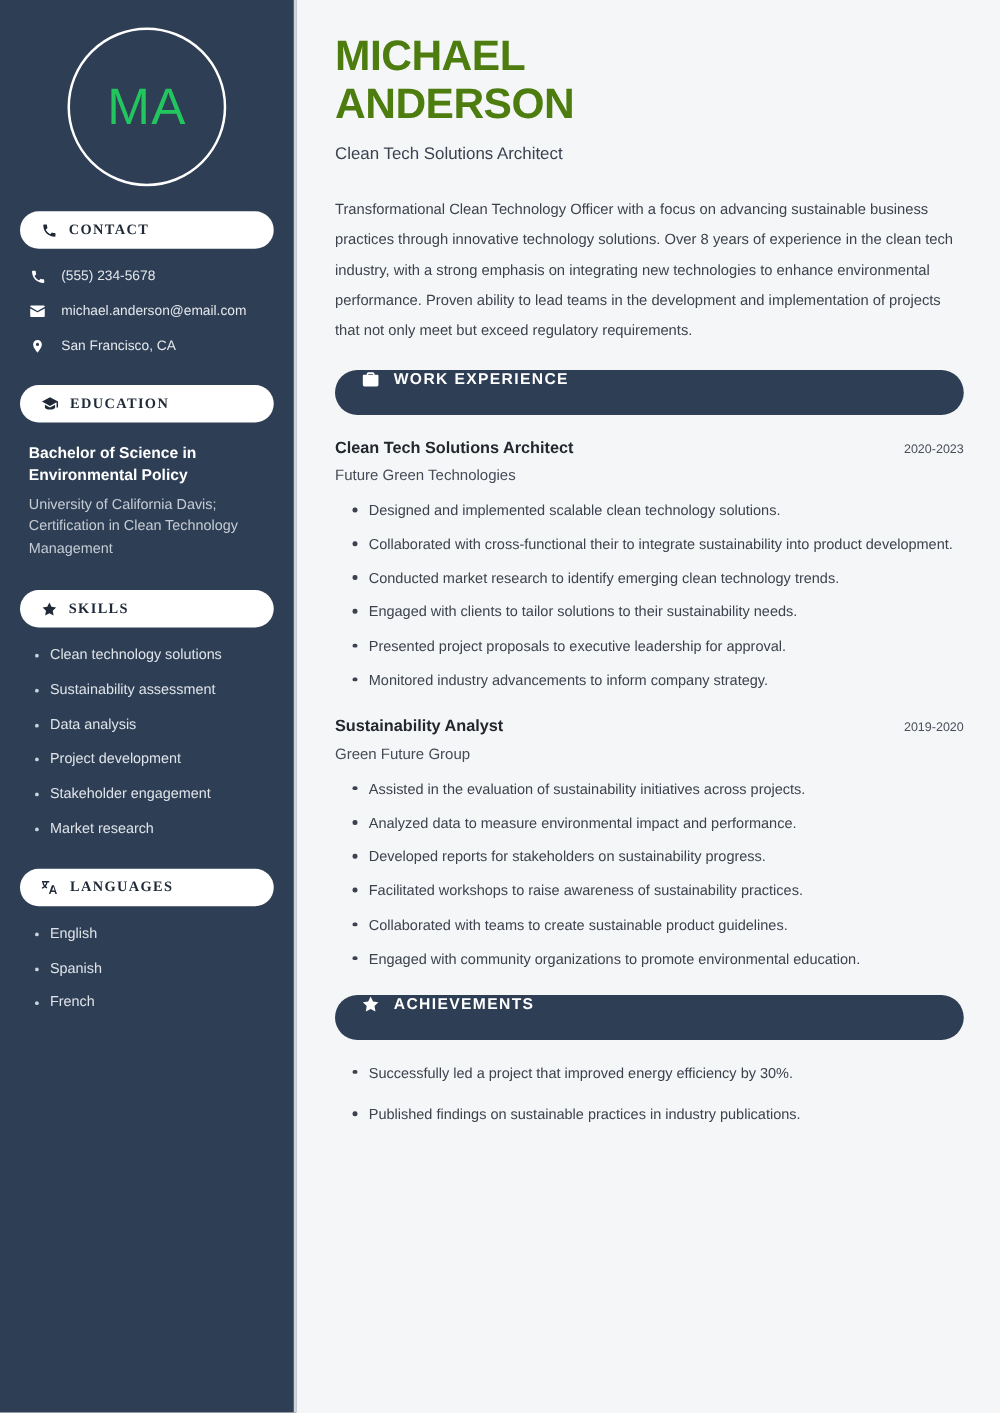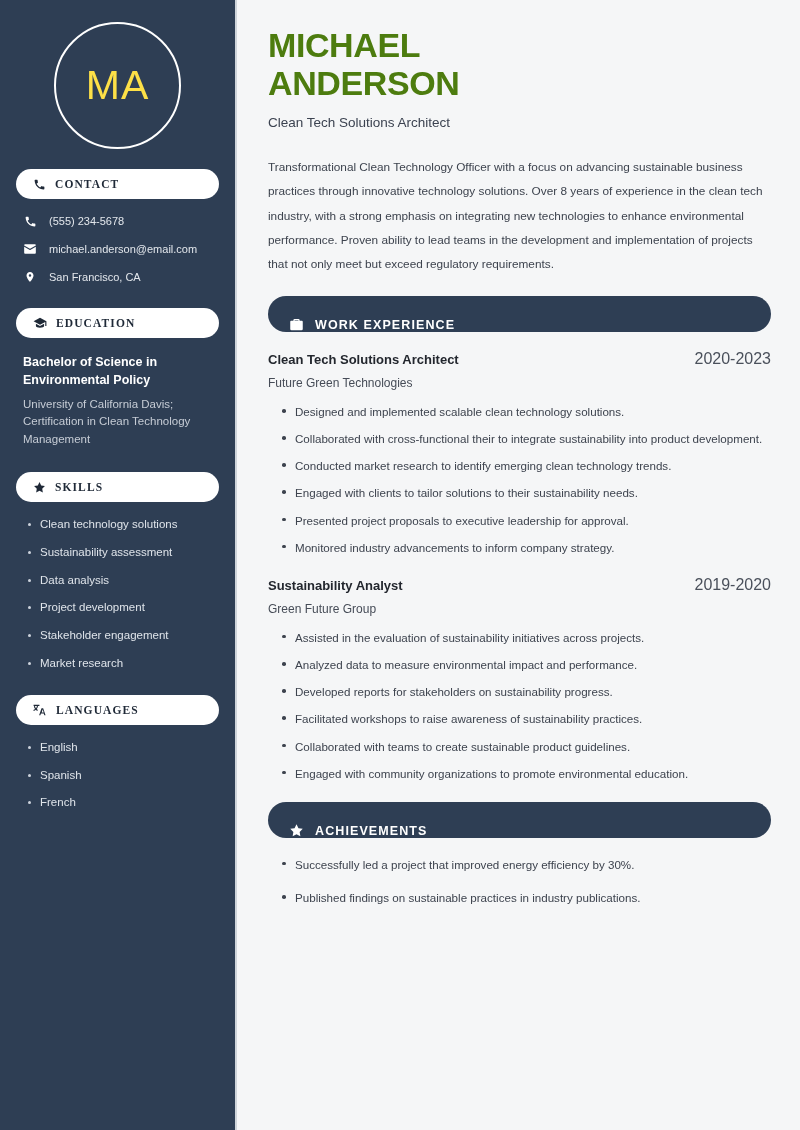--- a/index.html
+++ b/index.html
@@ -42,21 +42,21 @@
   .monogram {
     width: 127px;
     height: 127px;
     border-radius: 50%;
     border: 2px solid #ffffff;
     display: flex;
     align-items: center;
     justify-content: center;
   }
   .monogram-text {
-    color: #fde047;
+    color: #22c55e;
     font-size: 41px;
     font-weight: 400;
     letter-spacing: 1px;
     line-height: 1;
   }
 
   .pill {
     background: #ffffff;
     border-radius: 999px;
     height: 30px;
@@ -161,21 +161,21 @@
     font-size: 11.8px;
     line-height: 2.05;
     margin-bottom: 20px;
   }
 
   .section-bar {
     background: #2e3e54;
     border-radius: 999px;
     height: 36px;
     display: flex;
-    align-items: flex-end;
+    align-items: flex-start;
     gap: 11px;
     padding-left: 21px;
     margin-bottom: 18px;
   }
   .section-bar-label {
     color: #ffffff;
     font-size: 12.5px;
     font-weight: 700;
     letter-spacing: 1.1px;
     text-transform: uppercase;
@@ -188,21 +188,21 @@
     justify-content: space-between;
     align-items: baseline;
   }
   .job-role {
     color: #23272e;
     font-size: 13px;
     font-weight: 700;
   }
   .job-dates {
     color: #4a505b;
-    font-size: 16px;
+    font-size: 10px;
   }
   .job-company {
     color: #464c57;
     font-size: 12px;
     margin-top: 8px;
     margin-bottom: 13px;
   }
 
   .bullets { list-style: none; padding-left: 12px; }
   .bullets li {

